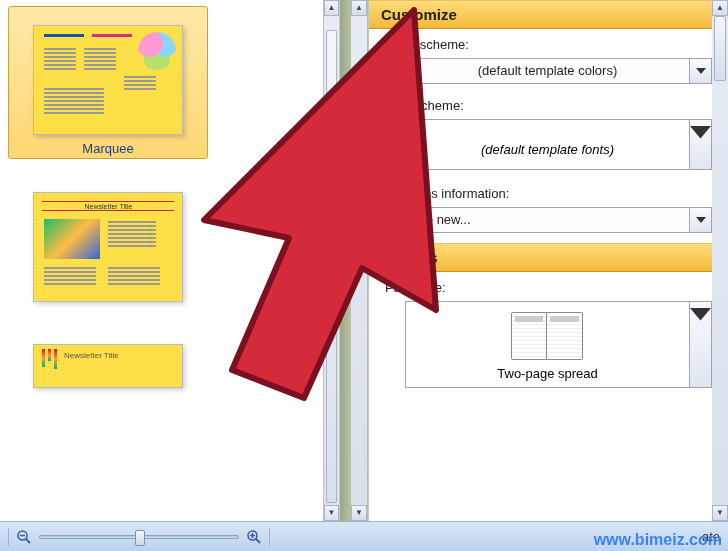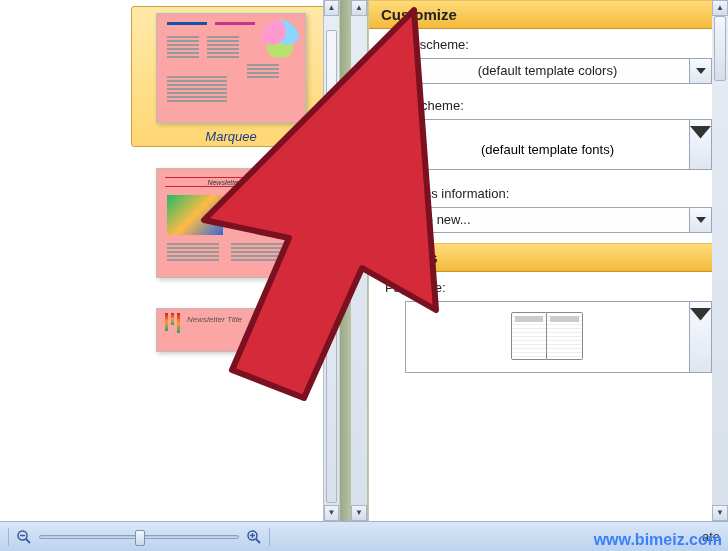--- a/index.html
+++ b/index.html
@@ -46,43 +46,42 @@
     border-radius: 2px;
   }
   .gallery-scroll .arrow-btn {
     height: 16px;
     background: linear-gradient(#f0f4fa, #d8e0ec);
     border: 1px solid #a8b4c8;
     font-size: 8px; color: #445; text-align: center; line-height: 13px;
   }
   .gallery-scroll .arrow-btn.bottom { position:absolute; bottom:0; left:0; right:0;}
   .gallery-items {
-    padding: 6px 8px 10px 20px;
+    padding: 6px 8px 10px 8px;
     display: flex;
     flex-direction: column;
-    align-items: flex-end;
+    align-items: flex-start;
     gap: 14px;
-    font-style: italic;
   }
   .gallery-item {
     width: 200px;
     text-align: center;
     padding: 6px 6px 2px 6px;
     border: 1px solid transparent;
     border-radius: 3px;
   }
   .gallery-item.selected {
     background: linear-gradient(#ffe9a8, #ffd773);
     border: 1px solid #c9a23a;
   }
   .gallery-item .thumb {
     width: 150px;
     height: 110px;
-    margin: 0 auto 6px;
-    background: #fca5a5;
+    margin: 12px auto 6px;
+    background: #fde047;
     border: 1px solid #bbb;
     box-shadow: 2px 2px 5px rgba(0,0,0,0.2);
     position: relative;
     overflow: hidden;
   }
   .gallery-item .caption {
     color: #1a3e8c;
     font-size: 13px;
   }
   
@@ -402,21 +401,21 @@
           <div class="dd-text">(default template colors)</div>
           <div class="dd-btn">
             <svg viewBox="0 0 10 6">
                 <path d="M0 0 L5 6 L10 0 Z" fill="#333"></path>
               </svg>
           </div>
         </div>
 
         <div class="field-label" style="margin-top:14px;">Font scheme:</div>
         <div class="big-dropdown" style="margin-left:20px;">
-          <div class="preview" style="padding:22px 6px 12px;">
+          <div class="preview" style="padding:22px 6px 12px;font-style:italic;">
             <div>(default template fonts)</div>
           </div>
           <div class="dd-btn">
             <svg viewBox="0 0 10 6">
                 <path d="M0 0 L5 6 L10 0 Z" fill="#333"></path>
               </svg>
           </div>
         </div>
 
         <div class="field-label" style="margin-top:16px;">Business information:</div>
@@ -432,20 +431,21 @@
 
       <div class="section-header">Options</div>
       <div class="section-body">
         <div class="field-label">Page size:</div>
         <div class="big-dropdown" style="margin-left:20px;">
           <div class="preview">
             <div class="spread-icon">
               <div class="page"></div>
                 <div class="page r"></div>
             </div>
+            <div>Two-page spread</div>
           </div>
           <div class="dd-btn">
             <svg viewBox="0 0 10 6">
                 <path d="M0 0 L5 6 L10 0 Z" fill="#333"></path>
               </svg>
           </div>
         </div>
       </div>
 
     </div>

